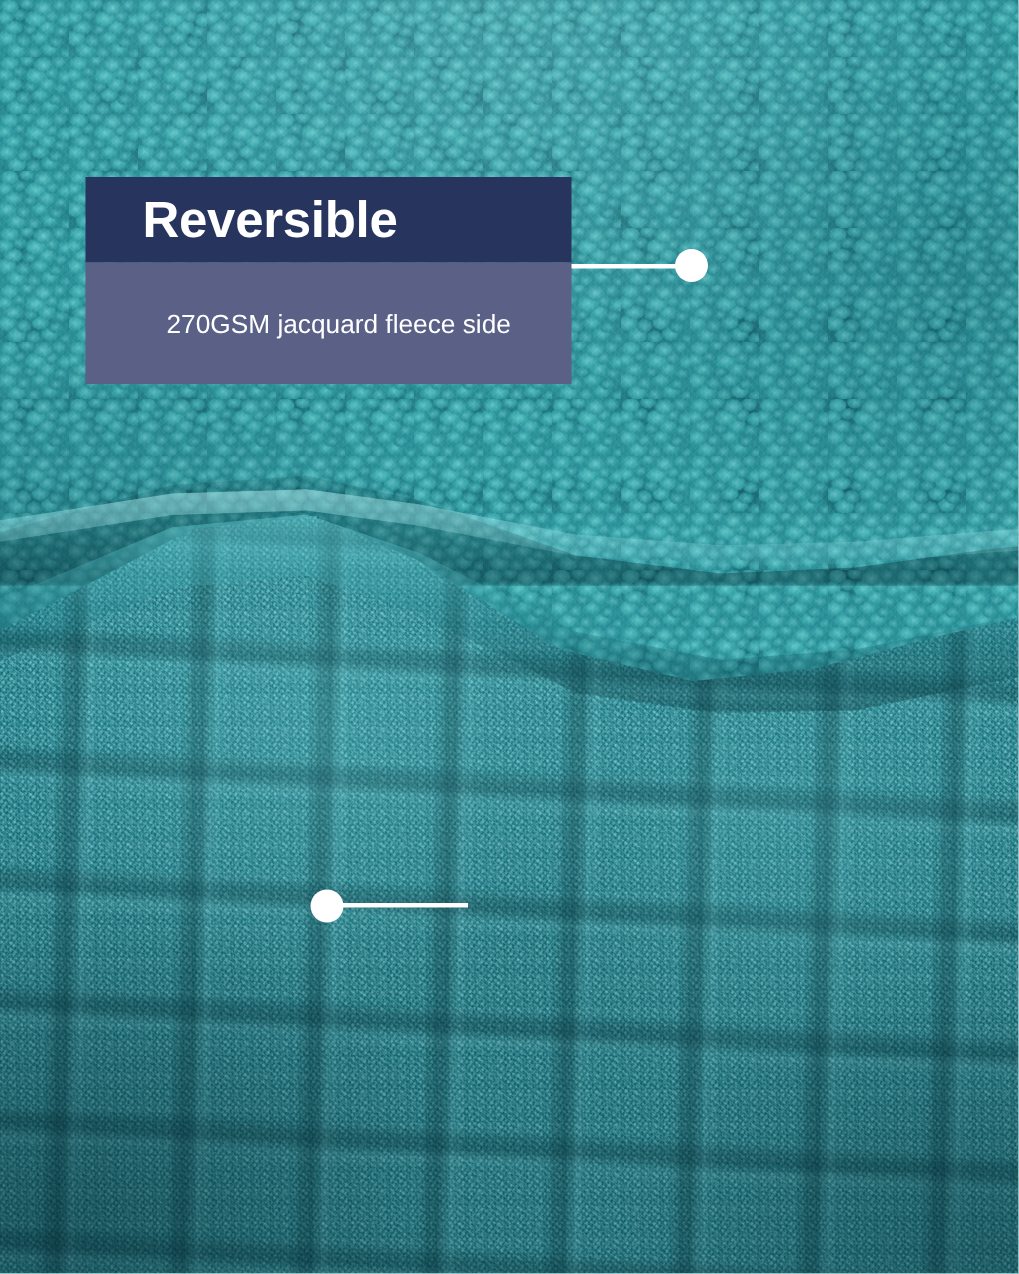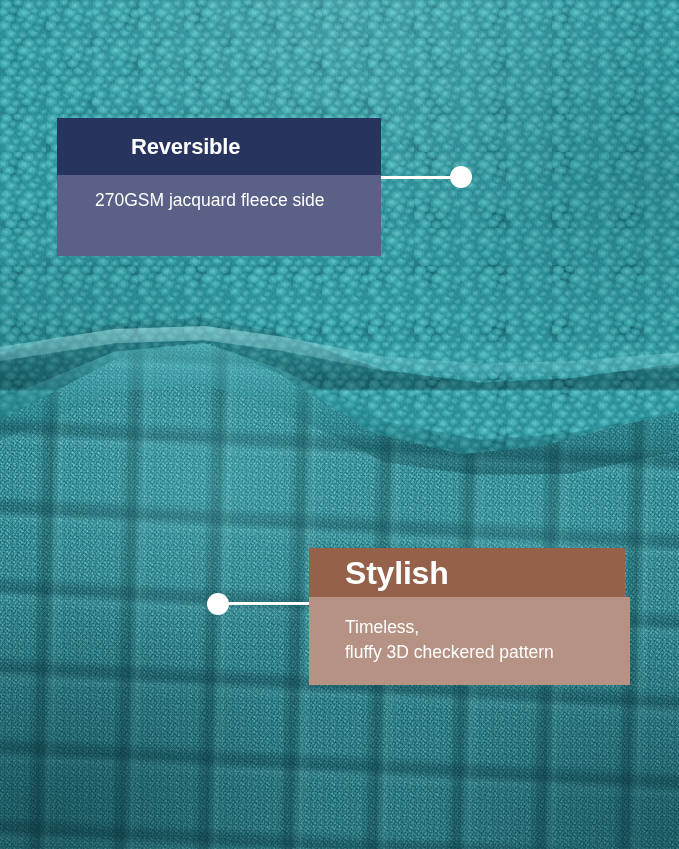--- a/index.html
+++ b/index.html
@@ -214,39 +214,38 @@
     color: #ffffff;
     font-weight: bold;
     letter-spacing: -0.2px;
     white-space: nowrap;
   }
   .callout-body {
     box-sizing: border-box;
     color: #ffffff;
   }
   .callout-line {
-    margin: 0;
+    margin: 16px;
     white-space: nowrap;
   }
 
   
   #callout-reversible {
     left: 57px;
     top: 118px;
   }
   #callout-reversible .callout-header {
     width: 324px;
     height: 57px;
     background: #27345e;
     padding-left: 38px;
   }
   #callout-reversible .callout-title {
-    font-size: 22px;
+    font-size: 34px;
     line-height: 34px;
-    margin-left: 36px;
   }
   #callout-reversible .callout-body {
     width: 324px;
     height: 81px;
     background: #5a6086;
     padding: 13px 0 0 38px;
   }
   #callout-reversible .callout-line {
     font-size: 17.5px;
     line-height: 25px;
@@ -323,23 +322,14 @@
       <span class="callout-title">Reversible</span>
     </div>
     <div class="callout-body">
       <p class="callout-line">270GSM jacquard fleece side</p>
     </div>
   </div>
 
   <div class="leader-line" id="leader-line-stylish"></div>
   <div class="leader-dot" id="leader-dot-stylish"></div>
 
-  <div class="callout" id="callout-stylish">
-    <div class="callout-header">
-      <span class="callout-title">Stylish</span>
-    </div>
-    <div class="callout-body">
-      <p class="callout-line">Timeless,</p>
-      <p class="callout-line">fluffy 3D checkered pattern</p>
-    </div>
-  </div>
 
 </div>
 
 </body></html>

